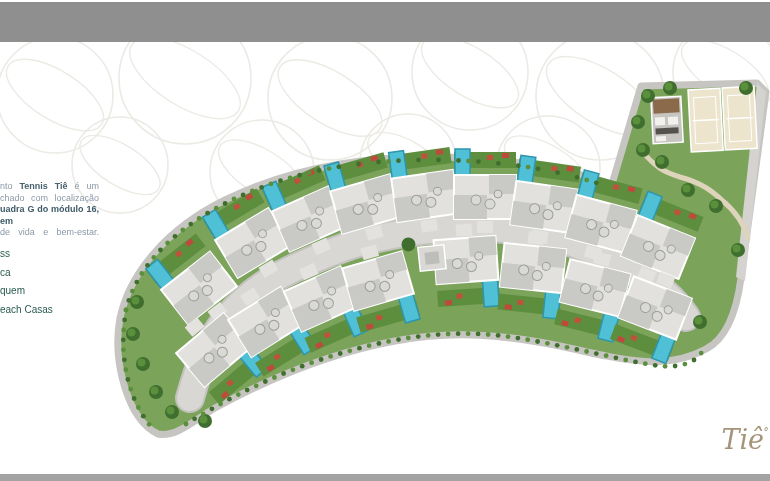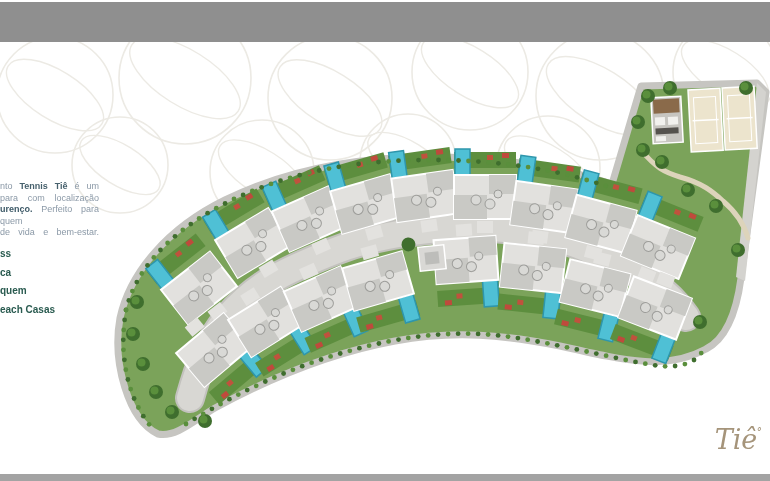--- a/index.html
+++ b/index.html
@@ -11,23 +11,23 @@
   .bottom-bar{position:absolute;left:0;top:474px;width:770px;height:7px;background:#a3a3a3;}
   .plan-svg{position:absolute;left:0;top:0;width:770px;height:481px;}
   .intro{
     position:absolute;left:0;top:181px;width:99px;
     font-size:9px;line-height:11.6px;color:#8b99a7;
     text-align:justify;text-align-last:justify;
   }
   .intro b{color:#47616d;}
   .intro .dkb{color:#3e5a68;font-weight:bold;}
   .amenities{position:absolute;left:0;top:249px;width:99px;}
-  .amenity{font-weight:bold;color:#2a5b50;font-size:10px;line-height:10px;margin-bottom:8.5px;}
+  .amenity{font-weight:normal;color:#2a5b50;font-size:10px;line-height:10px;margin-bottom:8.5px;}
   .logo{
-    position:absolute;left:708px;top:420px;width:60px;text-align:center;
+    position:absolute;left:708px;top:420px;width:60px;text-align:right;
     font-family:"DejaVu Serif",serif;font-style:italic;
     color:#a5947a;font-size:27px;line-height:30px;
   }
   .logo .accent{font-size:12px;vertical-align:super;margin-left:-2px;}
 </style>
 </head>
 <body>
 
 <svg class="plan-svg" viewBox="0 0 770 481">
   <g id="pattern-layer">
@@ -507,22 +507,22 @@
       <circle cx="143.3" cy="416.2" r="2.4" fill="#3f6e2e"></circle>
       <circle cx="149.1" cy="424.3" r="2.4" fill="#5a8f3c"></circle>
     </g>
 </svg>
 
 <div class="top-bar"></div>
 <div class="bottom-bar"></div>
 
 <div class="intro">
   <div><span>nto </span><b>Tennis Tiê</b><span> é um</span></div>
-  <div><span>para com localização</span></div>
-  <div><span class="dkb">urenço.</span><span> Perfeito para quem</span></div>
+  <div><span>chado com localização</span></div>
+  <div><span class="dkb">uadra G do módulo 16, em</span></div>
   <div><span>de vida e bem-estar.</span></div>
 </div>
 
 <div class="amenities">
   <div class="amenity">ss</div>
   <div class="amenity">ca</div>
   <div class="amenity">quem</div>
   <div class="amenity">each Casas</div>
 </div>
 

